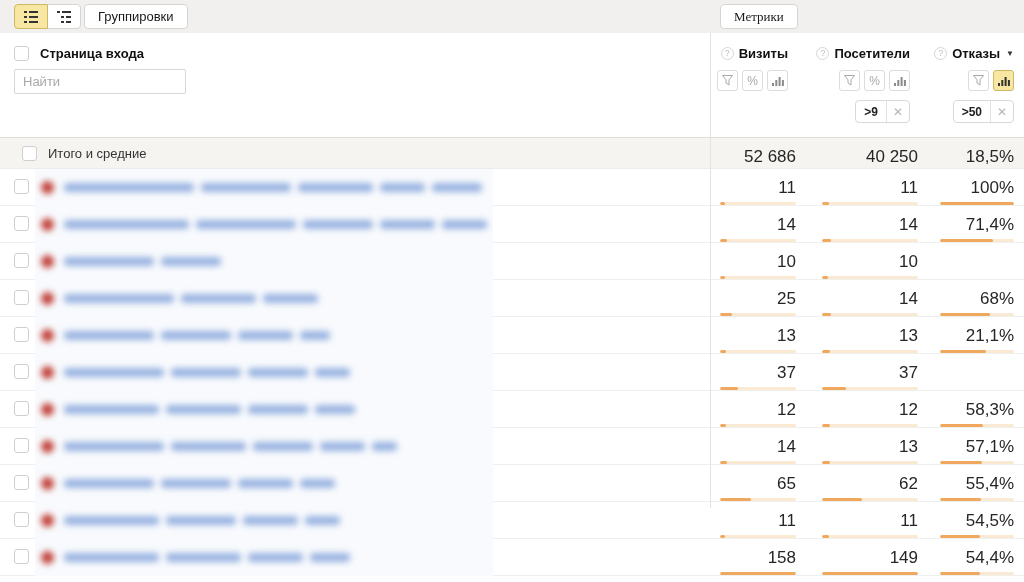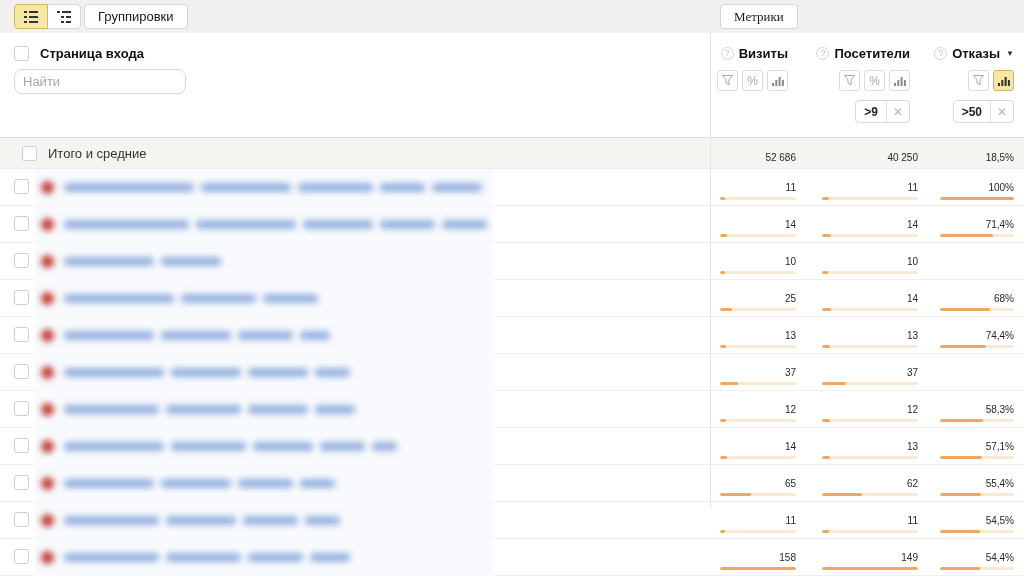--- a/index.html
+++ b/index.html
@@ -24,21 +24,21 @@
   .chevron { display:inline-block; width:7px; height:7px; border-right:1.5px solid #444;
     border-bottom:1.5px solid #444; transform:rotate(45deg) translateY(-2px); margin-left:8px; }
 
   
   .left-head { position:absolute; left:0; top:33px; width:710px; height:104px; background:#fff; }
   .dim-row { position:absolute; left:14px; top:13px; display:flex; align-items:center; }
   .checkbox { width:15px; height:15px; border:1px solid #cfcfcf; border-radius:3px;
     background:#fff; flex:none; cursor:pointer; }
   .dim-label { font-weight:bold; color:#111; margin-left:11px; }
   .search-input { position:absolute; left:14px; top:36px; width:172px; height:25px;
-    border:1px solid #d7d7d5; border-radius:8px; padding:0 8px; font-size:13px;
+    border:1px solid #d7d7d5; border-radius:2px; padding:0 8px; font-size:13px;
     font-family:inherit; color:#333; outline:none; }
   .search-input::placeholder { color:#a8a8a8; }
 
   
   .right-head { position:absolute; left:710px; top:33px; width:314px; height:104px; display:flex; }
   .mcol { display:flex; flex-direction:column; align-items:flex-end; padding:12px 10px 0 0; }
   .mcol-1 { width:88px; } .mcol-2 { width:122px; } .mcol-3 { width:104px; }
   .mhead { display:flex; align-items:center; font-weight:bold; color:#111; height:16px; }
   .help-ic { width:13px; height:13px; border:1px solid #d6d6d6; border-radius:50%;
     color:#bdbdbd; font-size:9px; line-height:11px; text-align:center; font-weight:normal;
@@ -62,21 +62,21 @@
   .totals-row { position:absolute; left:0; top:137px; width:1024px; height:32px;
     background:#f5f4f1; border-top:1px solid #dddddb; border-bottom:1px solid #ececea;
     display:flex; align-items:center;padding-left:8px; }
   .totals-row .checkbox { margin-left:14px; }
   .totals-label { margin-left:11px; color:#333; }
   .num-pane { position:absolute; left:710px; top:0; width:314px; height:100%; display:flex; }
   .ncol { display:flex; flex-direction:column; align-items:flex-end; justify-content:center; }
   .ncol-1 { width:88px;  padding-right:2px; }
   .ncol-2 { width:122px; padding-right:2px; }
   .ncol-3 { width:104px; padding-right:10px; }
-  .nval { font-size:10px; color:#262626;margin-top:8px; }
+  .nval { font-size:17px; color:#262626;margin-top:8px; }
 
   
   .rows { position:absolute; left:0; top:169px; width:1024px; }
   .trow { position:relative; width:1024px; height:37px; border-bottom:1px solid #efefed; }
   .trow .checkbox { position:absolute; left:14px; top:10px; }
   .blur-zone { position:absolute; left:35px; top:0; width:458px; height:37px;
     background:#f8fafd; display:flex; align-items:center; overflow:hidden; cursor:pointer; }
   .smears { display:flex; align-items:center; gap:7px; padding-left:6px; filter:blur(3px); }
   .fav-dot { width:13px; height:13px; border-radius:50%; background:#c2413a; flex:none; margin-right:3px; }
   .smear { height:9px; border-radius:4px; background:#7d9fd9; opacity:.78; flex:none; }
@@ -400,21 +400,21 @@
       <div class="ncol ncol-2">
         <div class="cellwrap">
           <span class="nval">13</span>
           <span class="bar-track w2">
                 <span class="bar-fill" style="width: 8.72483%;"></span>
               </span>
         </div>
       </div>
       <div class="ncol ncol-3">
         <div class="cellwrap">
-          <span class="nval">74,4%</span>
+          <span class="nval">21,1%</span>
           <span class="bar-track w3">
                 <span class="bar-fill" style="width: 61.5%;"></span>
               </span>
         </div>
       </div>
     </div>
   </div>
 
   <div class="trow">
     <div class="checkbox"></div>

